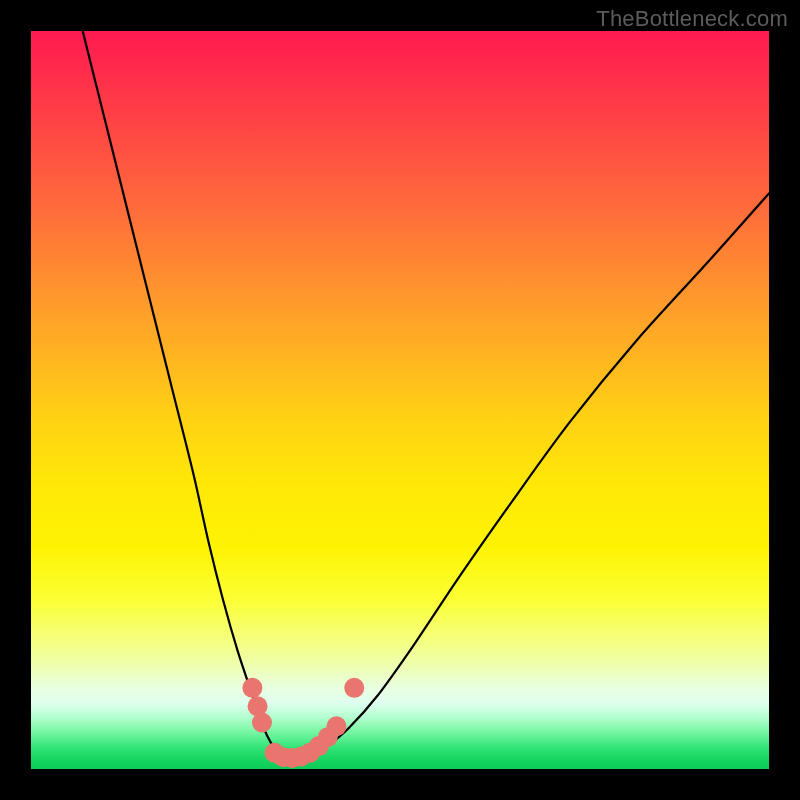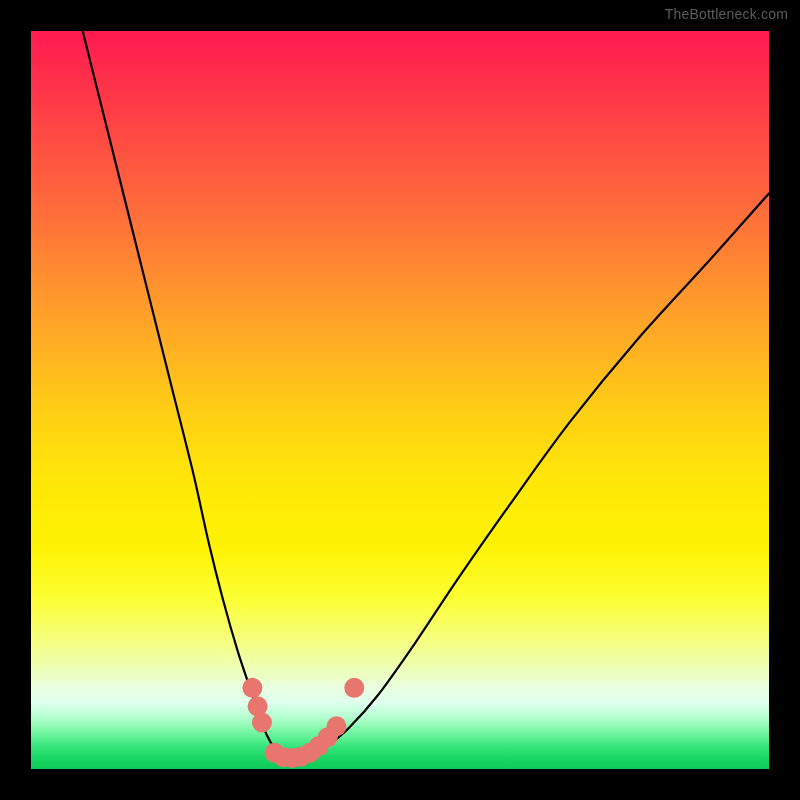--- a/index.html
+++ b/index.html
@@ -46,21 +46,21 @@
       #35e57a 97%,
       #18d763 98.5%,
       #0bcc56 100%
     );
   }
   .watermark {
     position: absolute;
     top: 6px;
     right: 12px;
     color: #5c5c5c;
-    font-size: 14px;
+    font-size: 22px;
     font-weight: 500;
     letter-spacing: 0.2px;
     user-select: none;
   }
   svg.curve {
     position: absolute;
     inset: 0;
   }
 </style>
 </head>

